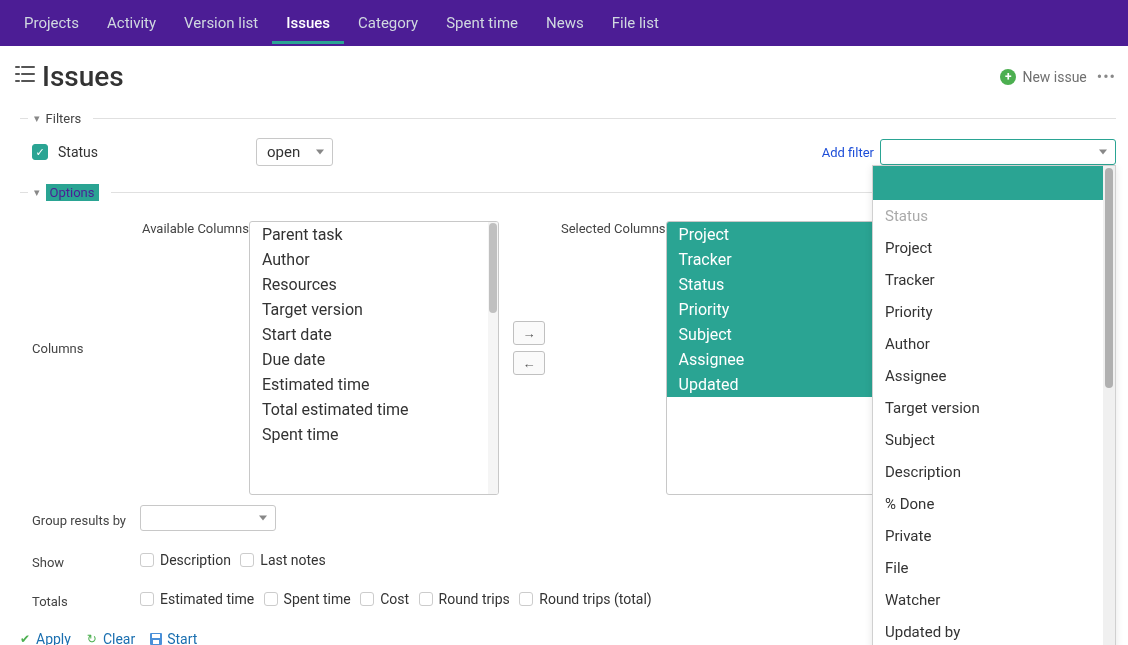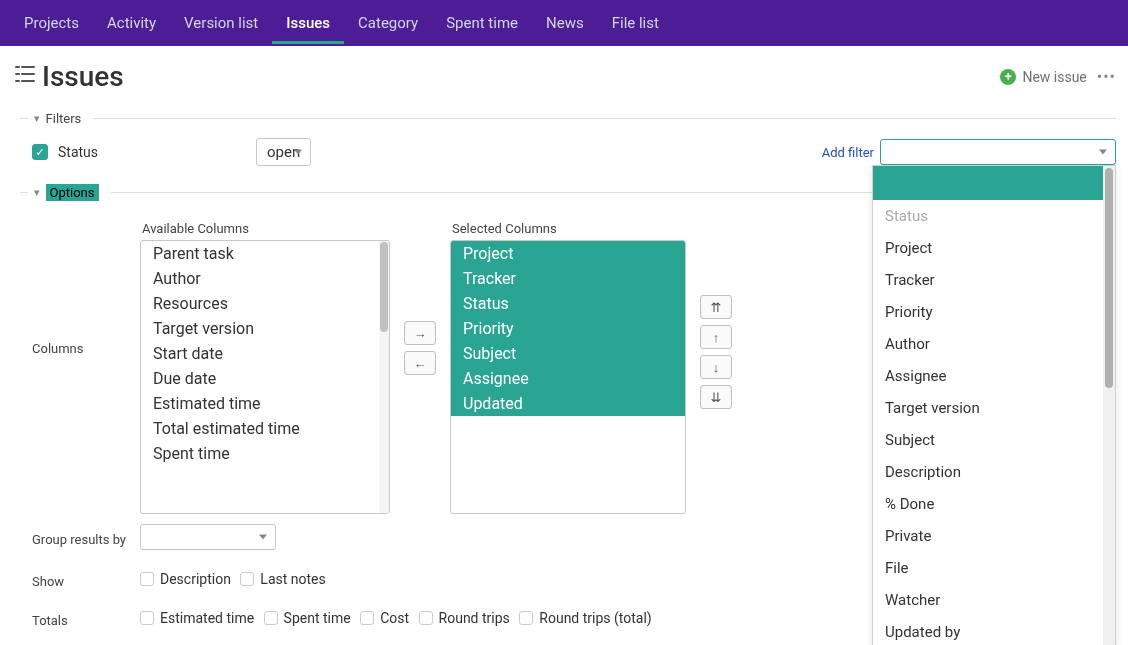--- a/index.html
+++ b/index.html
@@ -16,47 +16,47 @@
   .header-actions { display: flex; align-items: center; gap: 10px; color: #666; }
   .new-issue { display: flex; align-items: center; gap: 6px; color: #707070; font-size: 14px; }
   .plus-circle { width: 16px; height: 16px; border-radius: 50%; background: #4caf50; color: #fff; display: inline-flex; align-items: center; justify-content: center; font-size: 12px; font-weight: bold; line-height: 1; }
   .dots { color: #888; font-size: 16px; letter-spacing: 1px; }
 
   .content { padding: 0 12px 20px 14px; }
 
   .fieldset-bar { display: flex; align-items: center; gap: 6px; margin: 8px 0 6px 0; }
   .chevron { color: #888; font-size: 11px; }
   .fieldset-label { color: #444; font-size: 13px; }
-  .fieldset-label.highlight { background: #2aa493; color: #000000; padding: 1px 4px; }
+  .fieldset-label.highlight { background: #2aa493; color: #4c1d95; padding: 1px 4px; }
   .fieldset-line { flex: 1; border-top: 1px solid #e0e0e0; margin-left: 6px; }
 
   .filters-row { display: flex; align-items: center; padding: 6px 0 10px 18px; }
   .status-check { display: flex; align-items: center; gap: 10px; width: 224px; }
   .chk { width: 16px; height: 16px; border-radius: 3px; border: 1px solid #ccc; display: inline-flex; align-items: center; justify-content: center; background: #fff; }
   .chk.checked { background: #2aa493; border-color: #2aa493; color: #fff; font-size: 11px; }
-  .select { border: 1px solid #c8c8c8; border-radius: 3px; background: #fff; height: 28px; display: inline-flex; align-items: center; padding: 0 10px 0 10px; position: relative; font-size: 15px; color: #333; }
+  .select { border: 1px solid #c8c8c8; border-radius: 3px; background: #fff; height: 28px; display: inline-flex; align-items: center; padding: 0 32px 0 10px; position: relative; font-size: 15px; color: #333; }
   .select::after { content: ""; position: absolute; right: 8px; top: 50%; width: 0; height: 0; border-left: 4px solid transparent; border-right: 4px solid transparent; border-top: 5px solid #888; transform: translateY(-50%); }
   .add-filter { margin-left: auto; display: flex; align-items: center; gap: 6px; position: relative; }
   .add-filter-label { font-size: 13px; color: #1d4ed8; }
   .add-filter-select { width: 236px; height: 26px; border: 1px solid #2aa493; border-radius: 3px; position: relative; background: #fff; }
   .add-filter-select::after { content: ""; position: absolute; right: 8px; top: 50%; width: 0; height: 0; border-left: 4px solid transparent; border-right: 4px solid transparent; border-top: 5px solid #888; transform: translateY(-50%); }
 
   .dropdown { position: absolute; top: 26px; right: 0; width: 244px; background: #fff; border: 1px solid #d0d0d0; box-shadow: 0 2px 8px rgba(0,0,0,0.1); z-index: 50; max-height: 500px; overflow: hidden; }
   .dropdown-inner { padding-right: 6px; }
   .dropdown-item { padding: 7px 12px; font-size: 15px; color: #333; cursor: pointer; }
   .dropdown-item.blank { background: #2aa493; height: 34px; }
   .dropdown-item.disabled { color: #aaa; }
   .dropdown-scroll { position: absolute; right: 0; top: 0; bottom: 0; width: 12px; background: #f0f0f0; }
   .dropdown-thumb { position: absolute; right: 2px; top: 2px; width: 8px; height: 220px; background: #b0b0b0; border-radius: 4px; }
 
   .options-body { padding: 4px 0 0 18px; }
   .columns-row { display: flex; align-items: flex-start; gap: 0; padding-top: 10px; }
   .row-label { width: 108px; color: #444; font-size: 13px; padding-top: 4px; }
   .row-label.tall { padding-top: 120px; }
-  .cols-block { display: flex; flex-direction: column; }
+  .cols-block { display: flex; flex-direction: row; }
   .cols-header { font-size: 13px; color: #444; margin-bottom: 4px; padding-left: 2px; }
   .listbox { border: 1px solid #c8c8c8; border-radius: 3px; width: 250px; height: 274px; overflow: hidden; position: relative; background: #fff; }
   .listbox.sel { width: 236px; margin-left: 0; }
   .listbox-item { padding: 3px 12px; font-size: 16px; color: #333; }
   .listbox-item.selected { background: #2aa493; color: #fff; }
   .listbox .scrollbar { position: absolute; right: 0; top: 0; bottom: 0; width: 10px; background: #f5f5f5; }
   .listbox .thumb { position: absolute; right: 1px; top: 1px; width: 8px; height: 90px; background: #c0c0c0; border-radius: 4px; }
   .move-btns { display: flex; flex-direction: column; gap: 6px; padding: 100px 14px 0 14px; }
   .move-btn { width: 32px; height: 24px; border: 1px solid #c0c0c0; background: #fafafa; border-radius: 3px; font-size: 13px; color: #555; display: flex; align-items: center; justify-content: center; }
   .order-btns { display: flex; flex-direction: column; gap: 6px; padding: 74px 0 0 14px; }

